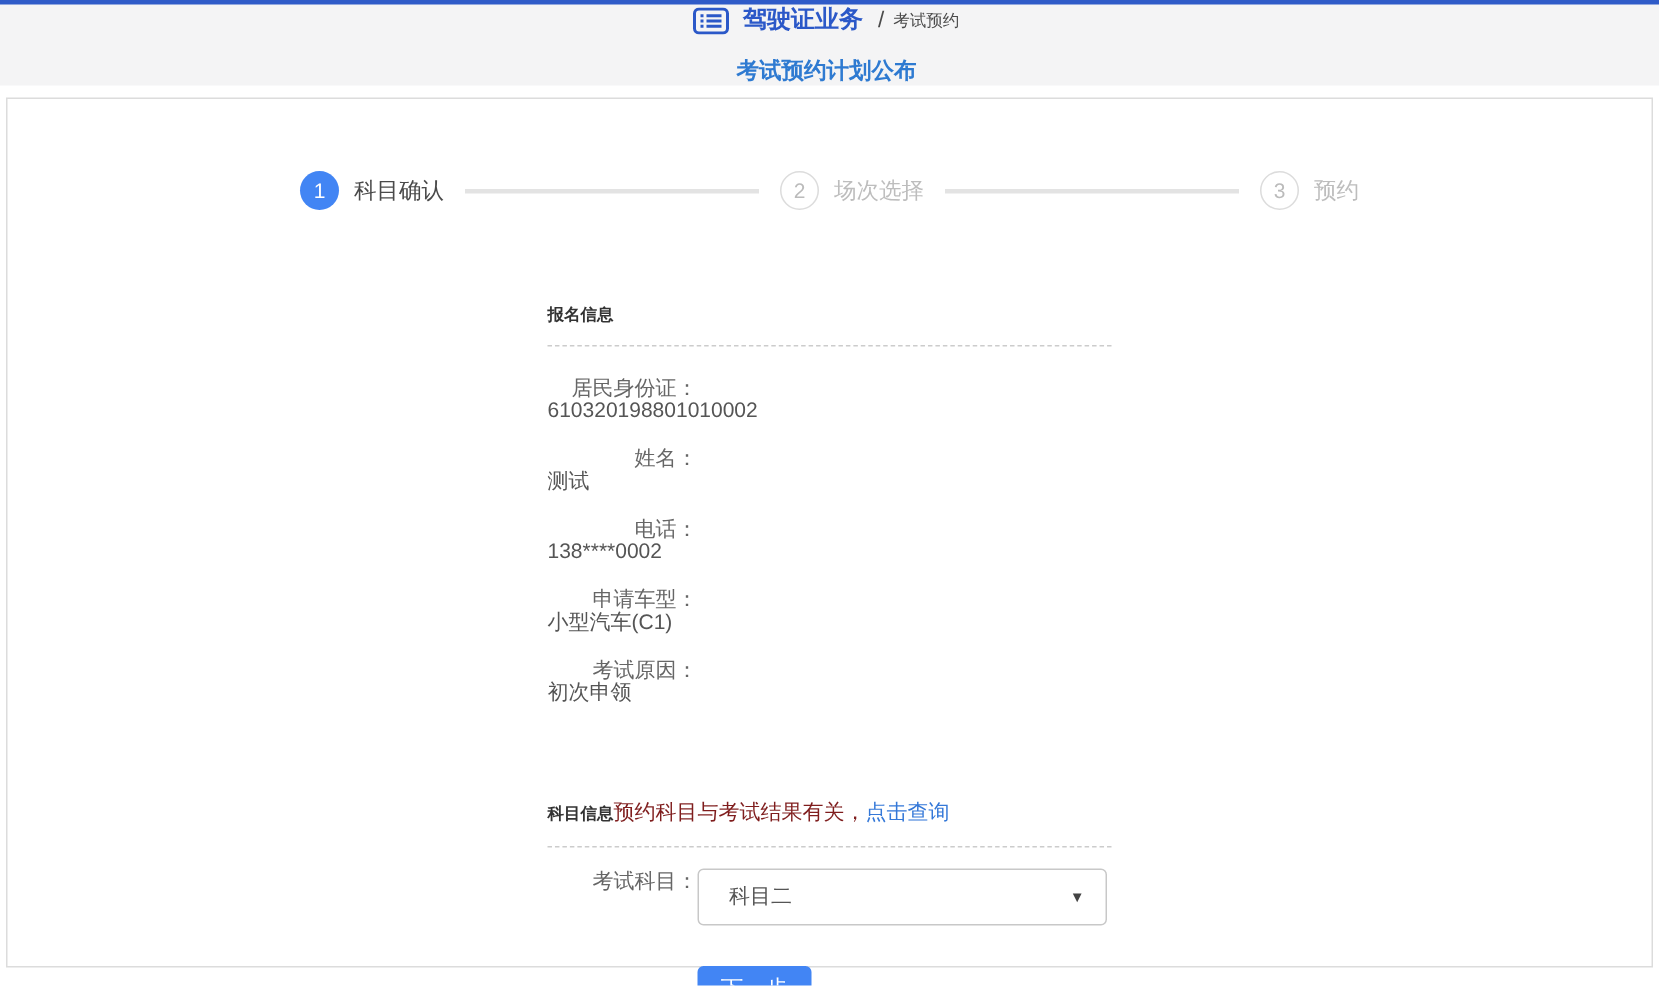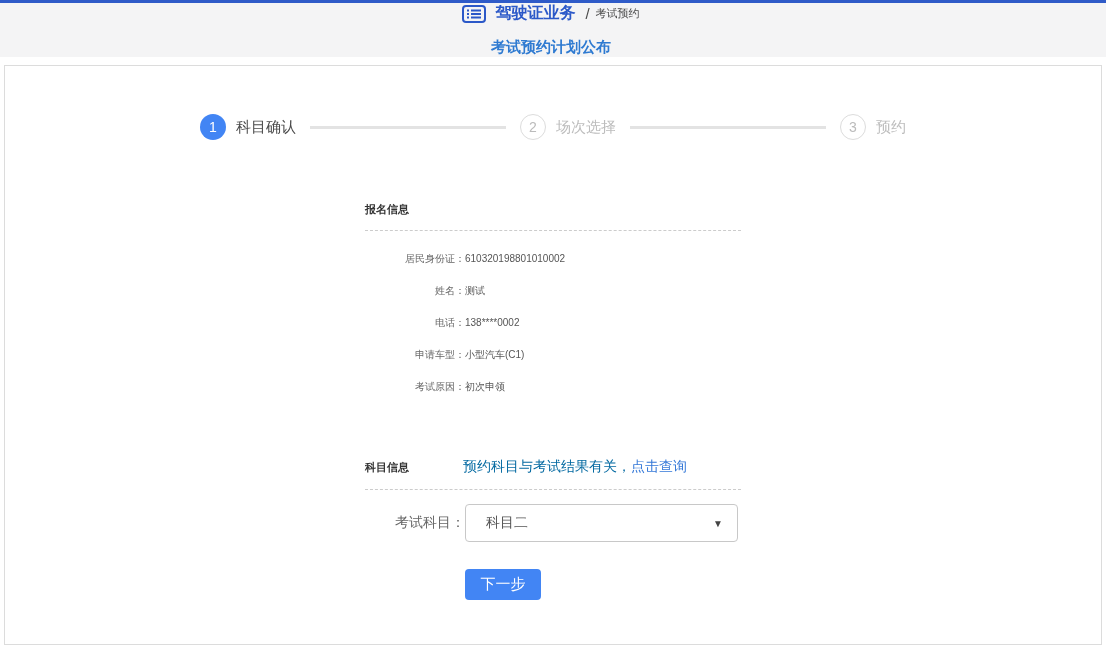--- a/index.html
+++ b/index.html
@@ -86,34 +86,34 @@
   
   .content { width: 376px; margin: 0 auto; }
 
   .section-head {
     display: flex;
     align-items: baseline;
     border-bottom: 1px dashed #cccccc;
     padding-bottom: 13px;
   }
   .section-title { font-size: 11px; font-weight: bold; color: #333333; margin-top: 16px; }
-  .section-note { margin-left: 54px; font-size: 14px; color: #0369a1; }
+  .section-note { font-size: 14px; color: #7f1d1d; }
   .section-note-link {
     font-size: 14px; color: #3478d8;
     cursor: pointer; text-decoration: none;
   }
 
   .signup-section { margin-top: 46px; }
   .info-list { margin-top: 20px; }
-  .info-row { display: flex; margin-bottom: 17px; font-size: 10px; line-height: 15px; }
+  .info-row { display: flex; margin-bottom: 17px; font-size: 14px; line-height: 15px; flex-direction: column; }
   .info-label { width: 100px; text-align: right; color: #666666; white-space: nowrap; }
   .info-value { color: #555555; }
 
   .subject-section { margin-top: 50px; }
-  .subject-row { display: flex; align-items: center; margin-top: 14px; }
+  .subject-row { display: flex; margin-top: 14px; }
   .subject-label {
     width: 100px; text-align: right;
     font-size: 14px; color: #666666; white-space: nowrap;
   }
   .select-box {
     width: 273px; height: 38px;
     border: 1px solid #c8c8c8;
     border-radius: 4px;
     background: #ffffff;
     display: flex; align-items: center;

